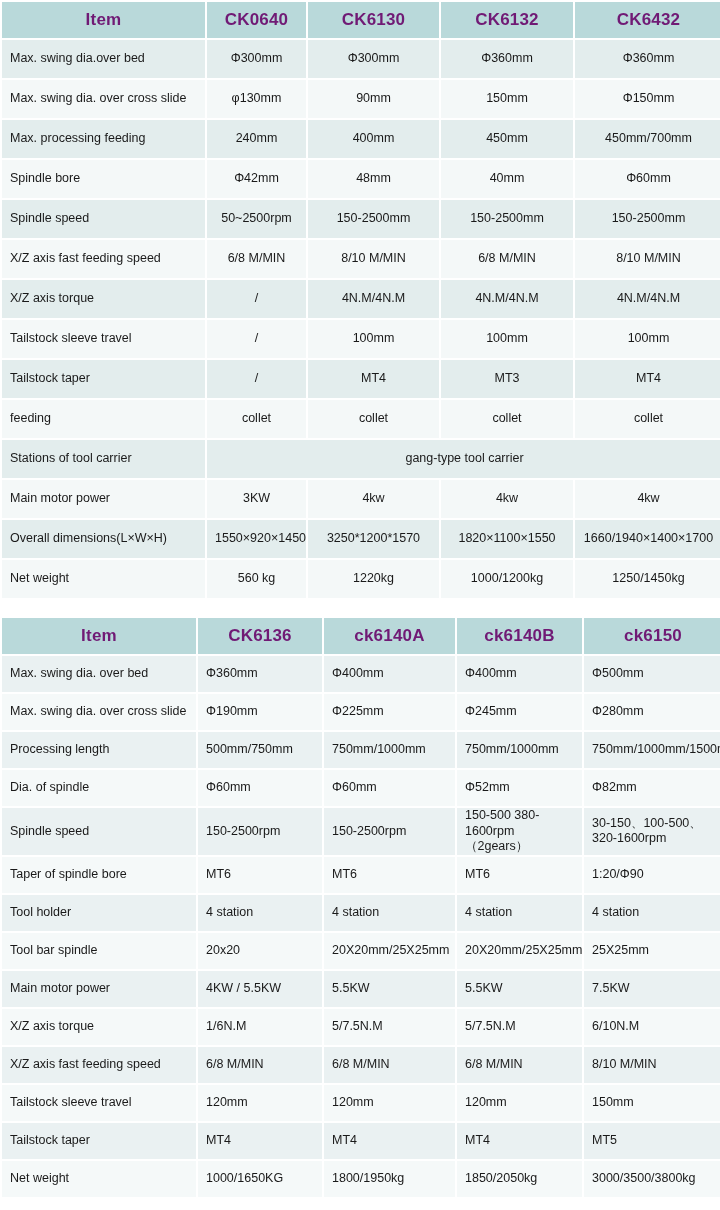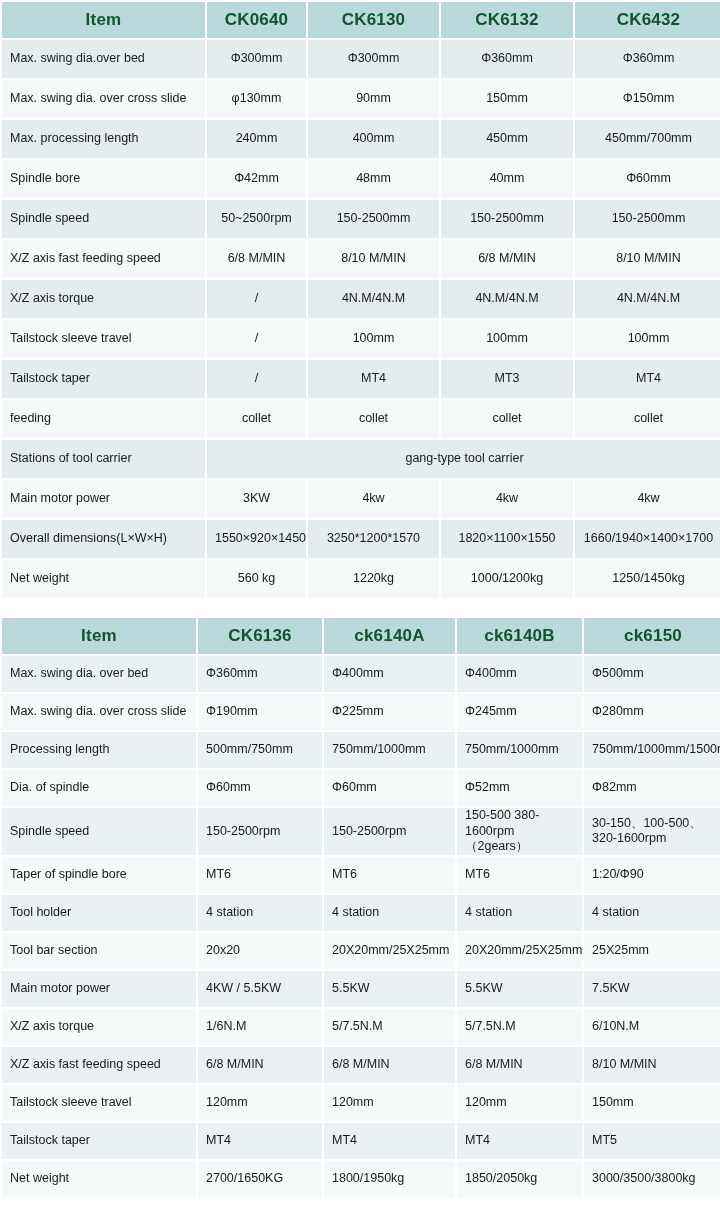--- a/index.html
+++ b/index.html
@@ -29,21 +29,21 @@
     vertical-align: middle;
     overflow: hidden;
   }
   
   .spec-table thead th {
     background: #b9d9da;
     font-weight: bold;
     font-size: 17px;
     text-align: center;
     height: 36px;
-    color: #14532d;
+    color: #701a75;
     letter-spacing: 0.2px;
   }
   
   .t1 tbody tr:nth-child(odd)  td { background: #e3eded; }
   .t1 tbody tr:nth-child(even) td { background: #f4f8f8; }
   .t2 tbody tr:nth-child(odd)  td { background: #eaf1f2; }
   .t2 tbody tr:nth-child(even) td { background: #f5f9f9; }
 
   .t1 tbody td { height: 38px; }
   .t2 tbody td { height: 36px; }
@@ -104,21 +104,21 @@
           <td class="val">Φ360mm</td>
         </tr>
         <tr>
           <td class="label">Max. swing dia. over cross slide</td>
           <td class="val">φ130mm</td>
           <td class="val">90mm</td>
           <td class="val">150mm</td>
           <td class="val">Φ150mm</td>
         </tr>
         <tr>
-          <td class="label">Max. processing length</td>
+          <td class="label">Max. processing feeding</td>
           <td class="val">240mm</td>
           <td class="val">400mm</td>
           <td class="val">450mm</td>
           <td class="val">450mm/700mm</td>
         </tr>
         <tr>
           <td class="label">Spindle bore</td>
           <td class="val">Φ42mm</td>
           <td class="val">48mm</td>
           <td class="val">40mm</td>
@@ -255,21 +255,21 @@
           <td class="val">1:20/Φ90</td>
         </tr>
         <tr>
           <td class="label">Tool holder</td>
           <td class="val">4 station</td>
           <td class="val">4 station</td>
           <td class="val">4 station</td>
           <td class="val">4 station</td>
         </tr>
         <tr>
-          <td class="label">Tool bar section</td>
+          <td class="label">Tool bar spindle</td>
           <td class="val">20x20</td>
           <td class="val">20X20mm/25X25mm</td>
           <td class="val">20X20mm/25X25mm</td>
           <td class="val">25X25mm</td>
         </tr>
         <tr>
           <td class="label">Main motor power</td>
           <td class="val">4KW / 5.5KW</td>
           <td class="val">5.5KW</td>
           <td class="val">5.5KW</td>
@@ -298,20 +298,20 @@
         </tr>
         <tr>
           <td class="label">Tailstock taper</td>
           <td class="val">MT4</td>
           <td class="val">MT4</td>
           <td class="val">MT4</td>
           <td class="val">MT5</td>
         </tr>
         <tr>
           <td class="label">Net weight</td>
-          <td class="val">2700/1650KG</td>
+          <td class="val">1000/1650KG</td>
           <td class="val">1800/1950kg</td>
           <td class="val">1850/2050kg</td>
           <td class="val">3000/3500/3800kg</td>
         </tr>
       </tbody>
     </table>
   </div>
 
 </body></html>

